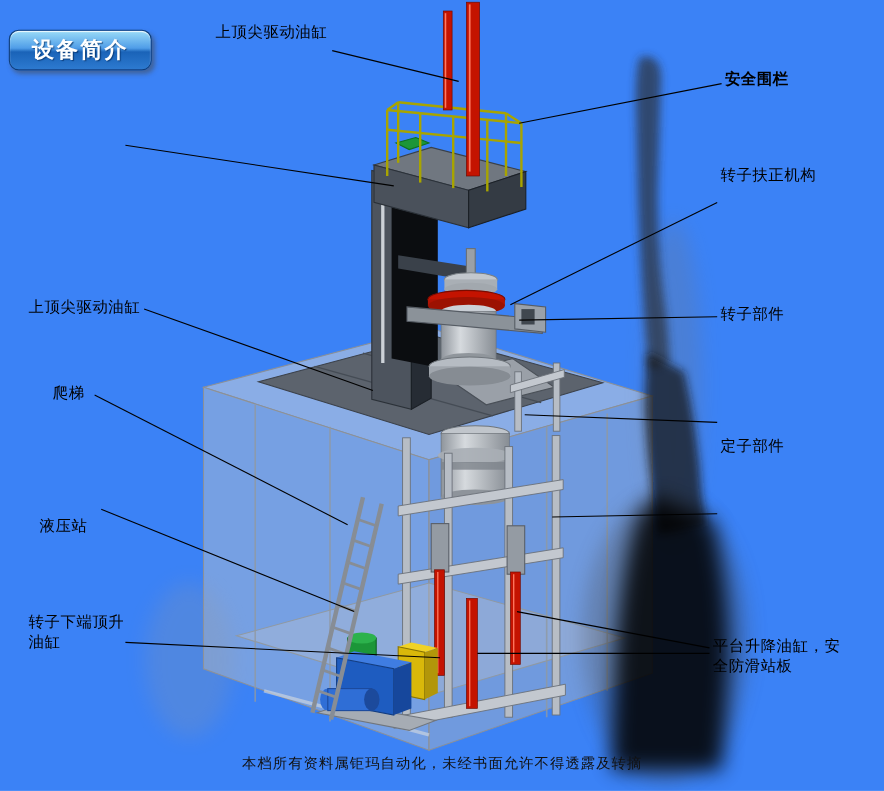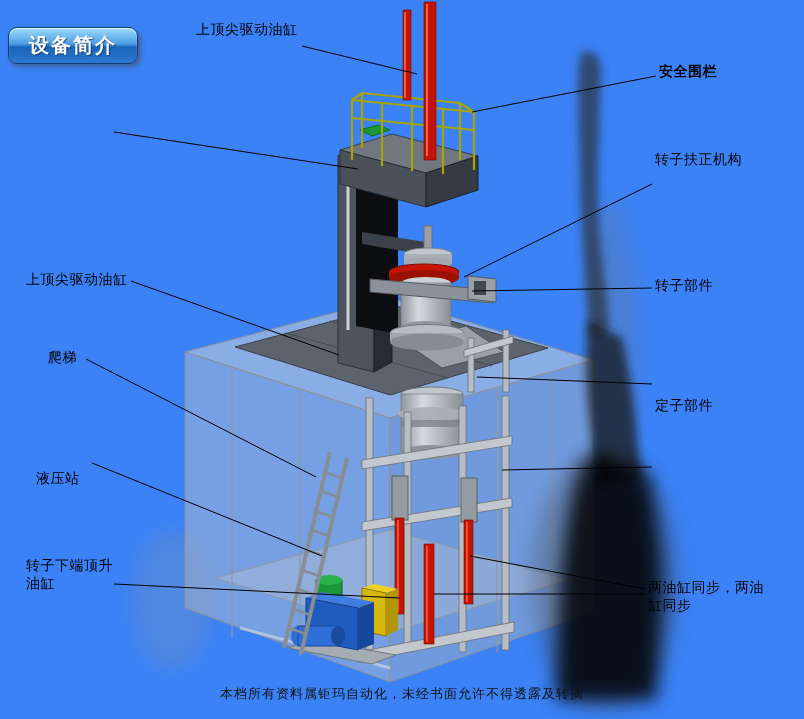--- a/index.html
+++ b/index.html
@@ -213,17 +213,17 @@
 
   <div class="lbl" style="left:196px; top:20px; width:110px;">上顶尖驱动油缸</div>
   <div class="lbl" style="left:659px; top:62px; white-space:nowrap;font-weight:bold;">安全围栏</div>
   <div class="lbl" style="left:655px; top:150px; width:92px;">转子扶正机构</div>
   <div class="lbl" style="left:26px; top:270px; white-space:nowrap;">上顶尖驱动油缸</div>
   <div class="lbl" style="left:655px; top:276px; white-space:nowrap;">转子部件</div>
   <div class="lbl" style="left:48px; top:348px; white-space:nowrap;">爬梯</div>
   <div class="lbl" style="left:655px; top:372px; white-space:nowrap;margin-top:24px;">定子部件</div>
   <div class="lbl" style="left:36px; top:453px; white-space:nowrap;margin-top:16px;">液压站</div>
   <div class="lbl" style="left:26px; top:556px; width:92px;">转子下端顶升油缸</div>
-  <div class="lbl" style="left:648px; top:578px; width:128px;">两油缸同步，两油缸同步</div>
+  <div class="lbl" style="left:648px; top:578px; width:128px;">平台升降油缸，安全防滑站板</div>
 
   <div class="footer">本档所有资料属钜玛自动化，未经书面允许不得透露及转摘</div>
 
 </div>
 
 </body></html>

